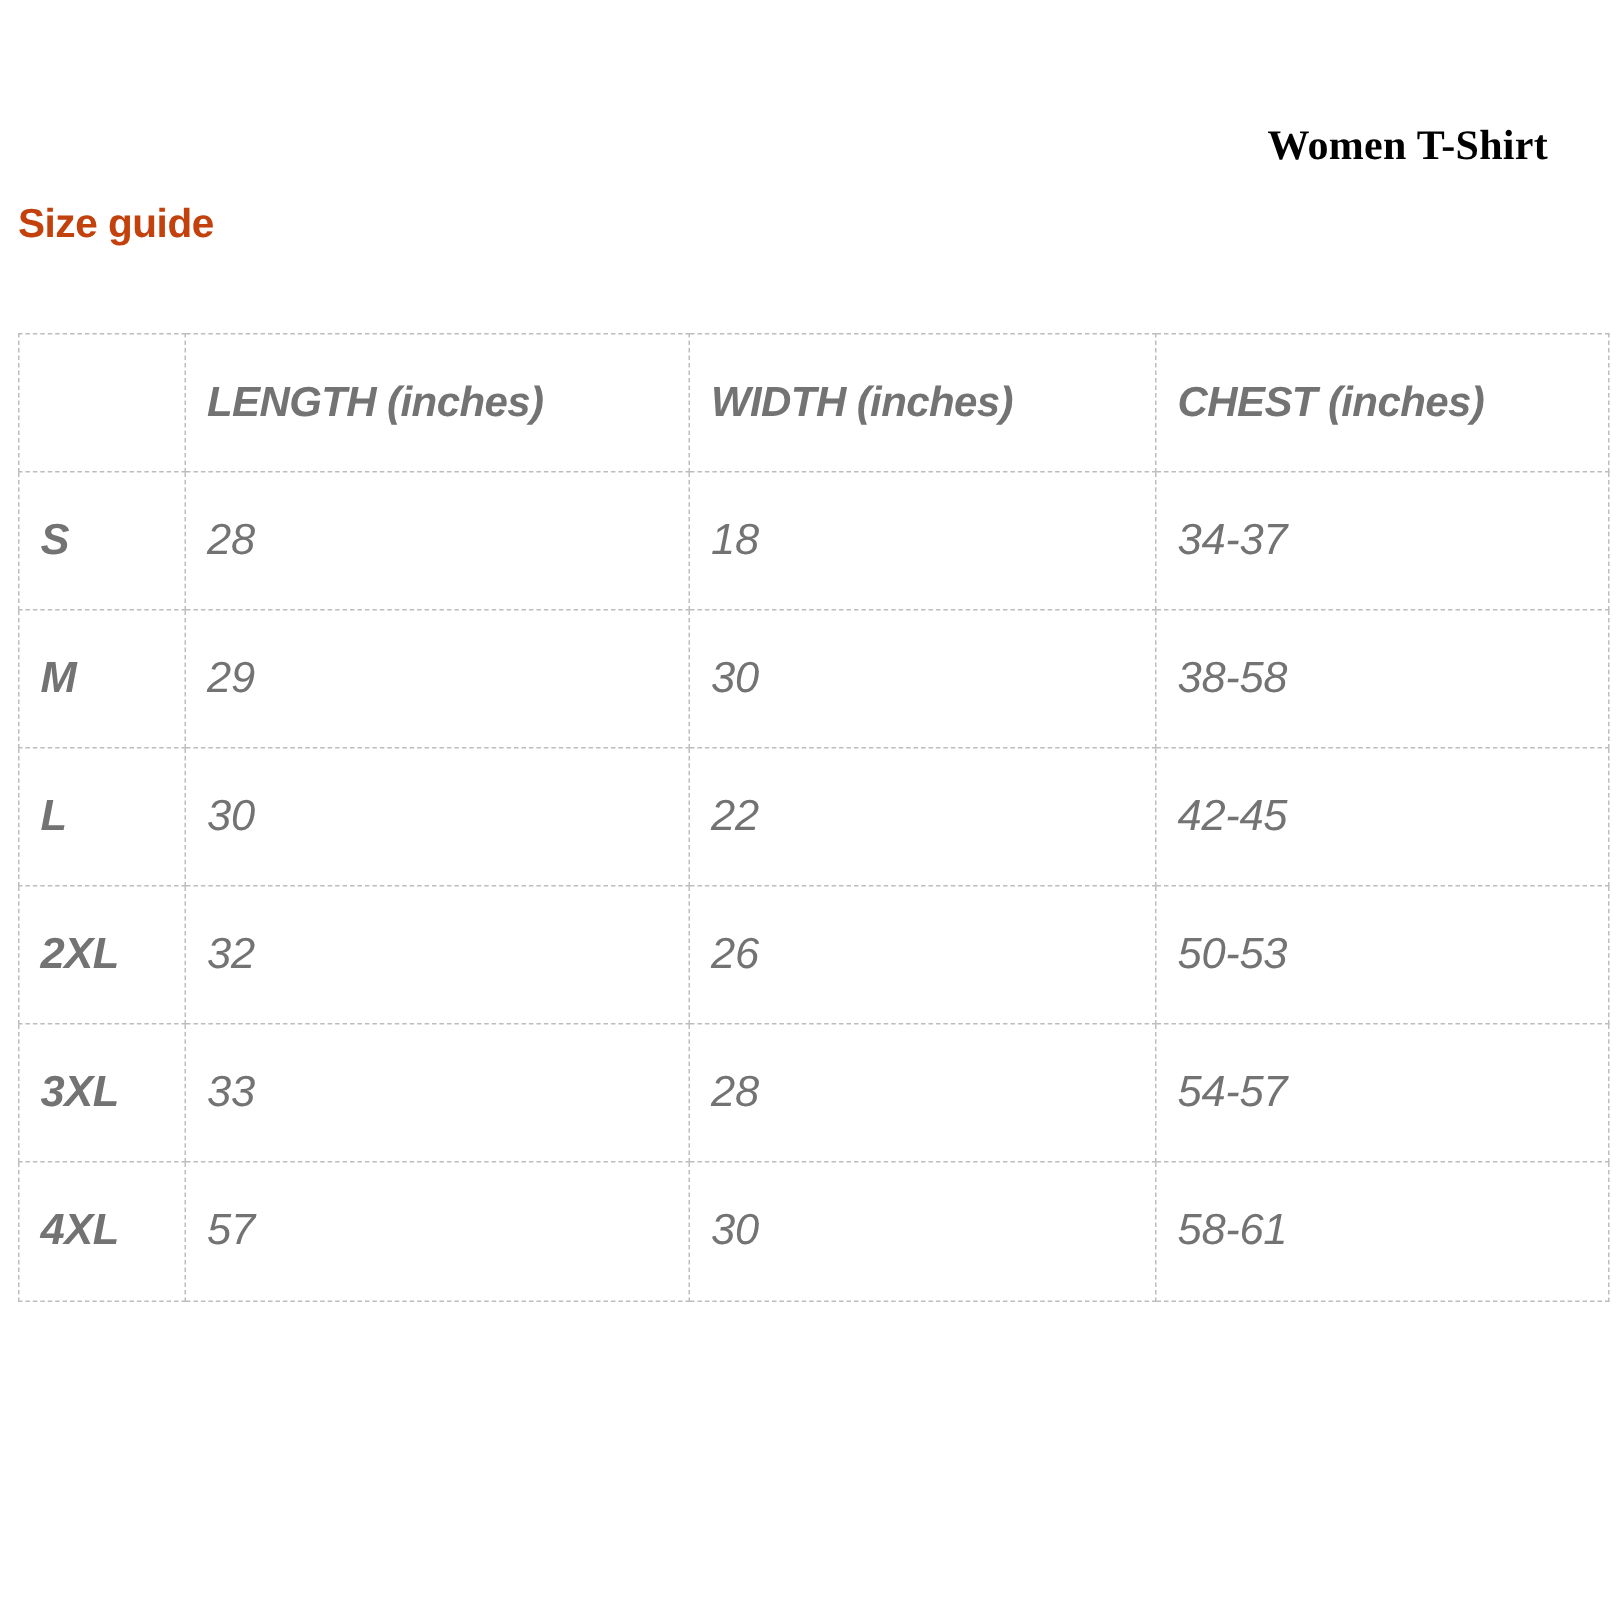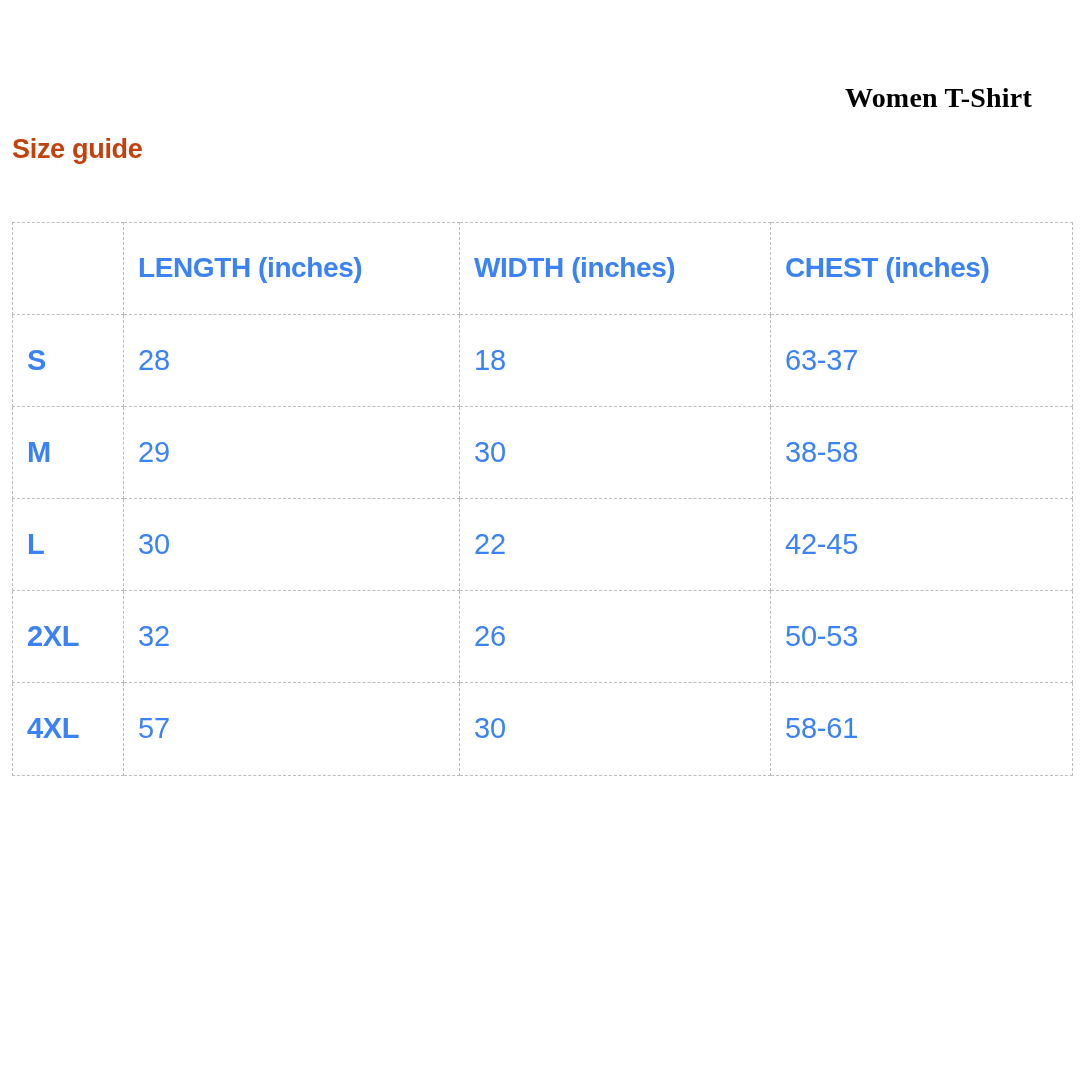--- a/index.html
+++ b/index.html
@@ -64,22 +64,23 @@
   .col-size  { width: 110px; }
   .col-len   { width: 335px; }
   .col-wid   { width: 310px; }
   .col-chest { width: 301px; }
 
   .cell-inner {
     padding-left: 14px;
     padding-right: 6px;
     font-size: 29px;
     line-height: 1.1;
-    color: #3b82f6;
+    color: #737373;
     letter-spacing: -0.2px;
+    font-style: italic;
   }
   thead td .cell-inner {
     font-weight: bold;
     font-size: 28px;
     letter-spacing: -0.4px;
   }
   thead td.col-size .cell-inner { font-size: 28px; }
   tbody td.size-cell .cell-inner {
     font-weight: bold;
     font-size: 29px;
@@ -121,21 +122,21 @@
           <td class="col-size size-cell">
             <div class="cell-inner">S</div>
           </td>
           <td class="col-len">
             <div class="cell-inner">28</div>
           </td>
           <td class="col-wid">
             <div class="cell-inner">18</div>
           </td>
           <td class="col-chest">
-            <div class="cell-inner">63-37</div>
+            <div class="cell-inner">34-37</div>
           </td>
         </tr>
         <tr>
           <td class="col-size size-cell">
             <div class="cell-inner">M</div>
           </td>
           <td class="col-len">
             <div class="cell-inner">29</div>
           </td>
           <td class="col-wid">
@@ -164,20 +165,34 @@
             <div class="cell-inner">2XL</div>
           </td>
           <td class="col-len">
             <div class="cell-inner">32</div>
           </td>
           <td class="col-wid">
             <div class="cell-inner">26</div>
           </td>
           <td class="col-chest">
             <div class="cell-inner">50-53</div>
+          </td>
+        </tr>
+        <tr>
+          <td class="col-size size-cell">
+            <div class="cell-inner">3XL</div>
+          </td>
+          <td class="col-len">
+            <div class="cell-inner">33</div>
+          </td>
+          <td class="col-wid">
+            <div class="cell-inner">28</div>
+          </td>
+          <td class="col-chest">
+            <div class="cell-inner">54-57</div>
           </td>
         </tr>
         <tr>
           <td class="col-size size-cell">
             <div class="cell-inner">4XL</div>
           </td>
           <td class="col-len">
             <div class="cell-inner">57</div>
           </td>
           <td class="col-wid">

